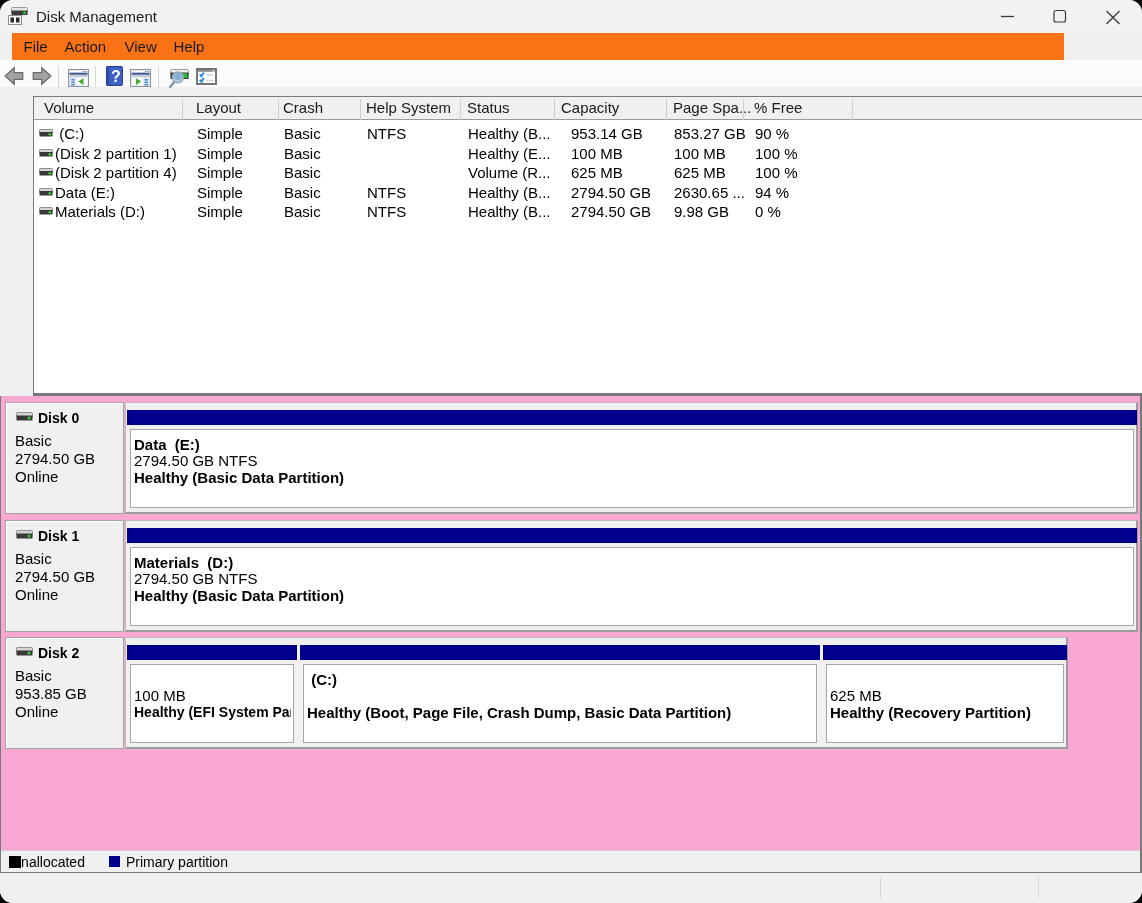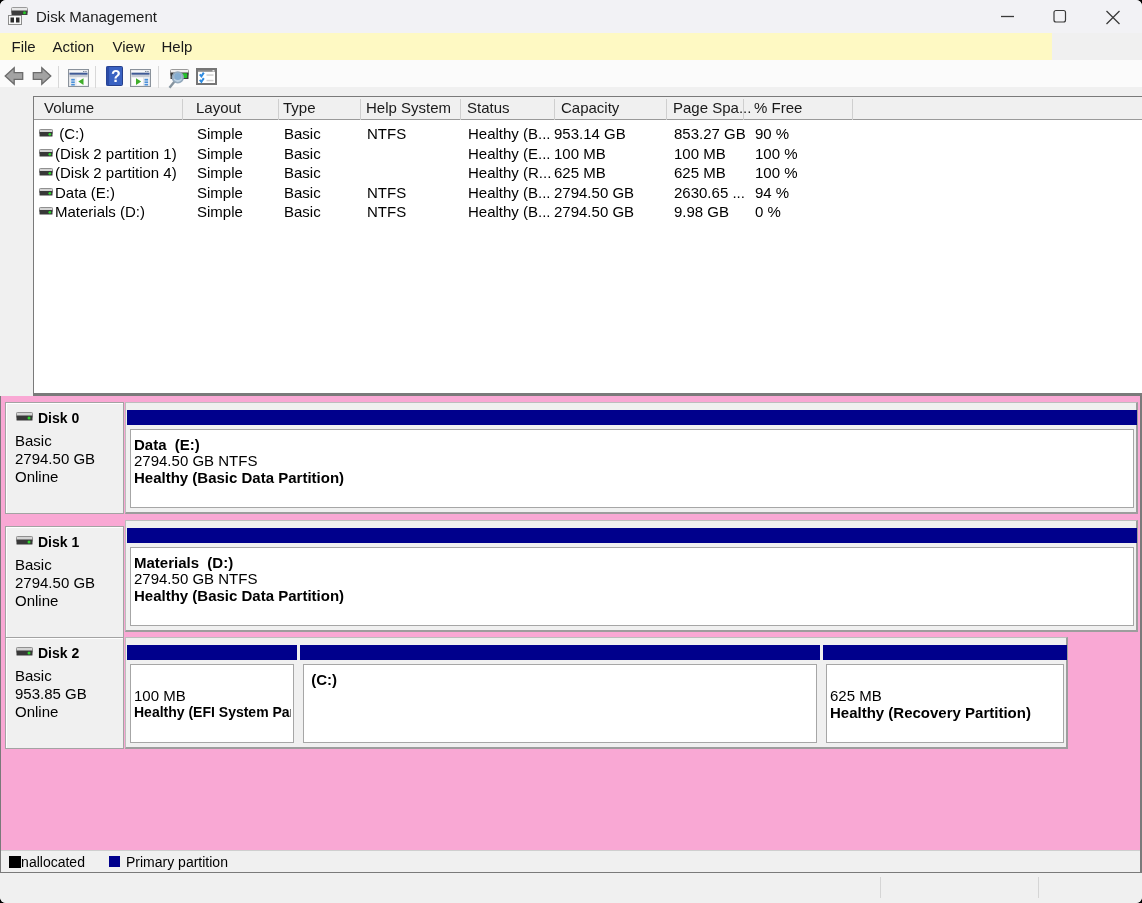--- a/index.html
+++ b/index.html
@@ -1,35 +1,35 @@
 <!DOCTYPE html>
 <html><head><meta charset="utf-8">
 <style>
 *{margin:0;padding:0;box-sizing:border-box;font-family:"Liberation Sans",sans-serif;}
 html,body{width:1142px;height:903px;background:#000;overflow:hidden;}
 .a{position:absolute;}
-#win{position:absolute;left:0;top:0;width:1142px;height:903px;border-radius:6px;overflow:hidden;background:#f0f0f0;}
+#win{position:absolute;left:0;top:0;width:1142px;height:903px;border-radius:13px;overflow:hidden;background:#f0f0f0;}
 
 #titlebar{left:0;top:0;width:1142px;height:33px;background:#f2f2f5;}
 #title{left:36px;top:0;height:33px;line-height:33px;font-size:15px;color:#1b1b1b;}
 
-#menubar{left:0;top:33px;width:1052px;height:27px;background:#fef9c3;}
+#menubar{left:12px;top:33px;width:1052px;height:27px;background:#f97316;}
 #menubar span{position:absolute;top:0;height:27px;line-height:27px;font-size:15px;color:#1a1a1a;}
 
 #toolbar{left:0;top:60px;width:1142px;height:27px;background:#fbfbfb;}
 .tsep{position:absolute;top:6px;width:1px;height:22px;background:#d8d8d8;}
 
 #list{left:1px;top:96px;width:1140px;height:300px;background:#fff;border:1px solid #7a7a7a;border-bottom:3px solid #7a7a7a;margin-left:32px;}
 #lhead{left:0;top:0;width:1138px;height:23px;background:#f0f0f0;border-bottom:1px solid #9a9a9a;}
 #lhead span{position:absolute;top:0;height:23px;line-height:22px;font-size:15px;color:#1a1a1a;}
 .hsep{position:absolute;top:2px;width:1px;height:21px;background:#cfcfcf;}
 .lrow{position:absolute;left:0;width:1138px;height:19.5px;}
 .lrow span{position:absolute;top:0;height:19.5px;line-height:19.5px;font-size:15px;color:#000;white-space:pre;}
 .lrow svg{position:absolute;left:5px;top:5px;}
-.c1{left:21px}.c2{left:163px}.c3{left:250px}.c4{left:333px}.c5{left:434px}.c6{left:520px}.c7{left:640px}.c8{left:721px}
+.c1{left:21px}.c2{left:163px}.c3{left:250px}.c4{left:333px}.c5{left:434px}.c6{left:537px}.c7{left:640px}.c8{left:721px}
 
 #graph{left:0px;top:396px;width:1142px;height:477px;background:#f9a8d4;border-left:1px solid #7a7a7a;border-right:2px solid #7a7a7a;border-bottom:2px solid #7a7a7a;}
 .dlabel{position:absolute;left:4px;width:119px;height:112px;background:#f0f0f0;border:1px solid #a3a3a3;box-shadow:inset 1px 1px 0 #fff;}
 .dlabel .t{position:absolute;left:32px;top:7px;height:17px;line-height:17px;font-size:14px;font-weight:bold;color:#000;}
 .dlabel .s{position:absolute;left:9px;top:29px;font-size:15px;line-height:18px;color:#000;}
 .dlabel svg{position:absolute;left:10px;top:9px;}
 .pcont{position:absolute;left:124px;height:112px;background:#f0f0f0;border:1px solid #bdbdbd;border-right:2px solid #9d9d9d;border-bottom:2px solid #9d9d9d;}
 .part{position:absolute;top:6.5px;height:100px;}
 .pbar{position:absolute;left:0;top:0;width:100%;height:15px;background:#00008c;}
 .pbody{position:absolute;left:3px;right:3px;top:19px;height:79px;background:#fff;border:1px solid #a6a6a6;}
@@ -134,21 +134,21 @@
     <path d="M3.8 6.3 L5.4 8.3 L7.8 4.6" stroke="#2f8be0" stroke-width="2" fill="none"></path>
     <path d="M3.8 11.8 L5.4 13.8 L7.8 10.1" stroke="#2f8be0" stroke-width="2" fill="none"></path>
     <rect x="10.5" y="6.3" width="7" height="1.5" fill="#cfcfcf"></rect>
     <rect x="10.5" y="11.8" width="7" height="1.5" fill="#cfcfcf"></rect>
   </svg>
 
   <div id="list" class="a">
     <div id="lhead" class="a">
       <span style="left:10px">Volume</span>
       <span style="left:162px">Layout</span>
-      <span style="left:249px">Type</span>
+      <span style="left:249px">Crash</span>
       <span style="left:332px">Help System</span>
       <span style="left:433px">Status</span>
       <span style="left:527px">Capacity</span>
       <span style="left:639px">Page Spa...</span>
       <span style="left:720px">% Free</span>
       <div class="hsep" style="left:148px"></div>
       <div class="hsep" style="left:244px"></div>
       <div class="hsep" style="left:326px"></div>
       <div class="hsep" style="left:426px"></div>
       <div class="hsep" style="left:520px"></div>
@@ -187,21 +187,21 @@
     </div>
     <div class="lrow" style="top:66px">
       <svg width="14" height="10" viewBox="0 0 14 10">
           <rect x="0.5" y="0.5" width="13" height="4.2" rx="0.8" fill="#d4d4d4" stroke="#909090"></rect>
           <rect x="0.5" y="3" width="13" height="4.6" rx="0.5" fill="#383838"></rect>
           <circle cx="10.8" cy="5.3" r="1.35" fill="#2fd42f"></circle>
         </svg>
       <span class="c1">(Disk 2 partition 4)</span>
         <span class="c2">Simple</span>
         <span class="c3">Basic</span>
-        <span class="c5">Healthy (R...</span>
+        <span class="c5">Volume (R...</span>
         <span class="c6">625 MB</span>
         <span class="c7">625 MB</span>
         <span class="c8">100 %</span>
     </div>
     <div class="lrow" style="top:85.5px">
       <svg width="14" height="10" viewBox="0 0 14 10">
           <rect x="0.5" y="0.5" width="13" height="4.2" rx="0.8" fill="#d4d4d4" stroke="#909090"></rect>
           <rect x="0.5" y="3" width="13" height="4.6" rx="0.5" fill="#383838"></rect>
           <circle cx="10.8" cy="5.3" r="1.35" fill="#2fd42f"></circle>
         </svg>
@@ -246,21 +246,21 @@
       <div class="part" style="left:1px;width:1010px">
         <div class="pbar"></div>
         <div class="pbody">
           <div class="l1">Data  (E:)</div>
           <div class="l2">2794.50 GB NTFS</div>
           <div class="l3">Healthy (Basic Data Partition)</div>
         </div>
       </div>
     </div>
 
-    <div class="dlabel" style="top:130px">
+    <div class="dlabel" style="top:124px">
       <svg width="17" height="12" viewBox="0 0 17 12">
           <rect x="0.5" y="0.5" width="16" height="5" rx="0.8" fill="#d4d4d4" stroke="#909090"></rect>
           <rect x="0.5" y="3.5" width="16" height="5" rx="0.5" fill="#383838"></rect>
           <circle cx="13" cy="6" r="1.5" fill="#2fd42f"></circle>
         </svg>
       <div class="t">Disk 1</div>
       <div class="s">Basic<br>2794.50 GB<br>Online</div>
     </div>
     <div class="pcont" style="top:124px;width:1013px">
       <div class="part" style="left:1px;width:1010px">
@@ -288,20 +288,21 @@
         <div class="pbody">
           <div class="l1"></div>
           <div class="l2">100 MB</div>
           <div class="l3" style="font-size:14px">Healthy (EFI System Parti</div>
         </div>
       </div>
       <div class="part" style="left:174px;width:520px">
         <div class="pbar"></div>
         <div class="pbody">
           <div class="l1"> (C:)</div>
+          <div class="l3">Healthy (Boot, Page File, Crash Dump, Basic Data Partition)</div>
         </div>
       </div>
       <div class="part" style="left:697px;width:244px">
         <div class="pbar"></div>
         <div class="pbody">
           <div class="l1"></div>
           <div class="l2">625 MB</div>
           <div class="l3">Healthy (Recovery Partition)</div>
         </div>
       </div>

